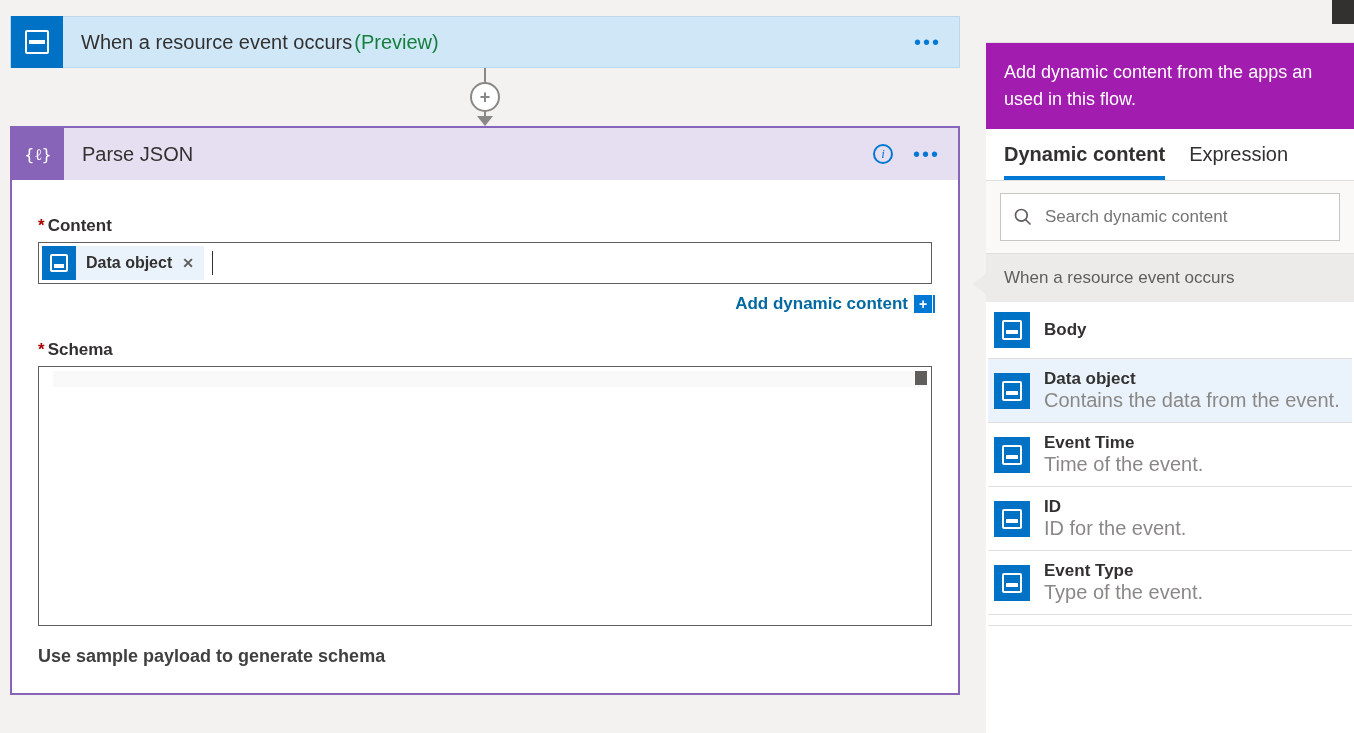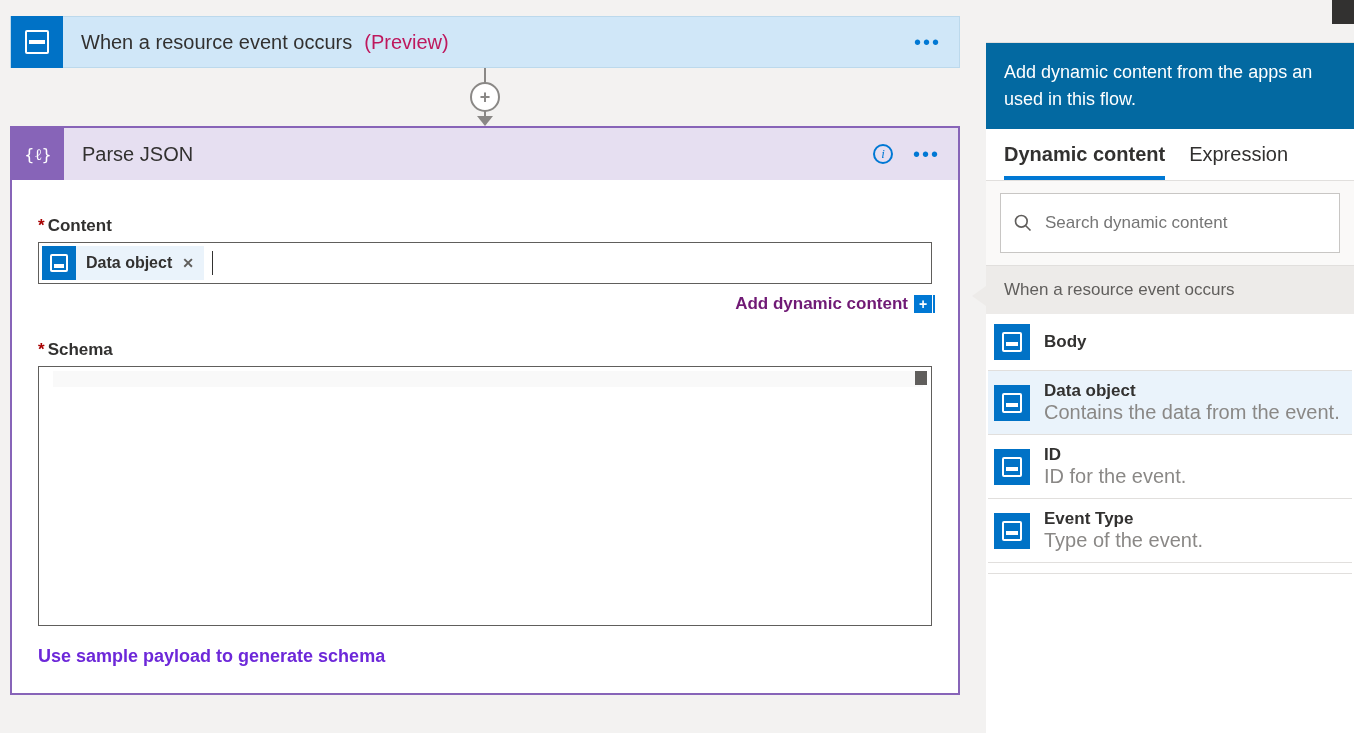--- a/index.html
+++ b/index.html
@@ -33,21 +33,21 @@
       width: 52px;
       height: 52px;
       background: #0072c6;
       display: flex;
       align-items: center;
       justify-content: center;
       color: white;
       margin-right: 18px;
     }
     .trigger-title { font-size: 20px; color: #323130; }
-    .trigger-preview { color: #be185d; margin-left: 12px; }
+    .trigger-preview { color: #15803d; margin-left: 2px; }
     .dots-btn {
       margin-left: auto;
       color: #0078d4;
       font-size: 20px;
       cursor: pointer;
       letter-spacing: 2px;
     }
     
     .connector {
       display: flex;
@@ -133,21 +133,21 @@
     .token .token-close { margin-left: 10px; color: #605e5c; cursor: pointer; font-size: 14px; }
     .cursor-blink { width: 1px; height: 24px; background: #323130; margin-left: 8px; }
     
     .dynamic-link-row {
       display: flex;
       justify-content: flex-end;
       align-items: center;
       margin-top: 10px;
       margin-bottom: 26px;
     }
-    .dynamic-link { color: #701a75; font-size: 17px; cursor: pointer; }
+    .dynamic-link { color: #0369a1; font-size: 17px; cursor: pointer; }
     .plus-badge {
       display: inline-flex;
       width: 18px; height: 18px;
       background: #0078d4;
       color: white;
       align-items: center; justify-content: center;
       font-size: 14px;
       margin-left: 6px;
       position: relative;
     }
@@ -172,34 +172,34 @@
       background: #f9f9f9;
     }
     .schema-box::after {
       content: '';
       position: absolute;
       top: 4px; right: 4px;
       width: 12px; height: 14px;
       background: #605e5c;
     }
     
-    .sample-link { color: #6d28d9; font-size: 18px; cursor: pointer; }
+    .sample-link { color: #404040; font-size: 18px; cursor: pointer; }
     
     
     .panel {
       position: absolute;
       right: 0;
       top: 42px;
       width: 368px;
       background: #fff;
       border-top: 1px solid #e1dfdd;
       height: 691px;
     }
     .panel-banner {
-      background: #0369a1;
+      background: #a21caf;
       color: white;
       padding: 16px 18px;
       font-size: 18px;
       line-height: 1.5;
     }
     .panel-tabs {
       display: flex;
       gap: 24px;
       padding: 14px 18px 0;
       border-bottom: 1px solid #e1dfdd;
@@ -217,21 +217,21 @@
     .search-row {
       padding: 12px 14px;
       background: #faf9f8;
       border-bottom: 1px solid #e1dfdd;
     }
     .search-box {
       display: flex;
       align-items: center;
       background: #fff;
       border: 1px solid #c8c6c4;
-      height: 60px;
+      height: 48px;
       padding: 0 12px;
     }
     .search-box input {
       border: none; outline: none;
       font-size: 17px;
       margin-left: 12px;
       flex: 1;
       color: #605e5c;
     }
     .search-icon-svg { width: 20px; height: 20px; }
@@ -392,28 +392,37 @@
       <div class="dc-text">
         <span class="dc-title">Data object</span>
         <span class="dc-desc">Contains the data from the event.</span>
       </div>
     </div>
     <div class="dc-item">
       <div class="dc-icon">
           <div class="eg-icon" style="width:20px;height:20px;"></div>
         </div>
       <div class="dc-text">
-        <span class="dc-title">ID</span>
-        <span class="dc-desc">ID for the event.</span>
+        <span class="dc-title">Event Time</span>
+        <span class="dc-desc">Time of the event.</span>
       </div>
     </div>
     <div class="dc-item">
       <div class="dc-icon">
           <div class="eg-icon" style="width:20px;height:20px;"></div>
         </div>
       <div class="dc-text">
+        <span class="dc-title">ID</span>
+        <span class="dc-desc">ID for the event.</span>
+      </div>
+    </div>
+    <div class="dc-item">
+      <div class="dc-icon">
+          <div class="eg-icon" style="width:20px;height:20px;"></div>
+        </div>
+      <div class="dc-text">
         <span class="dc-title">Event Type</span>
         <span class="dc-desc">Type of the event.</span>
       </div>
     </div>
     <div style="border-bottom:1px solid #e1dfdd; margin-top:10px;"></div>
   </div>
 </div>
 
 </body></html>

